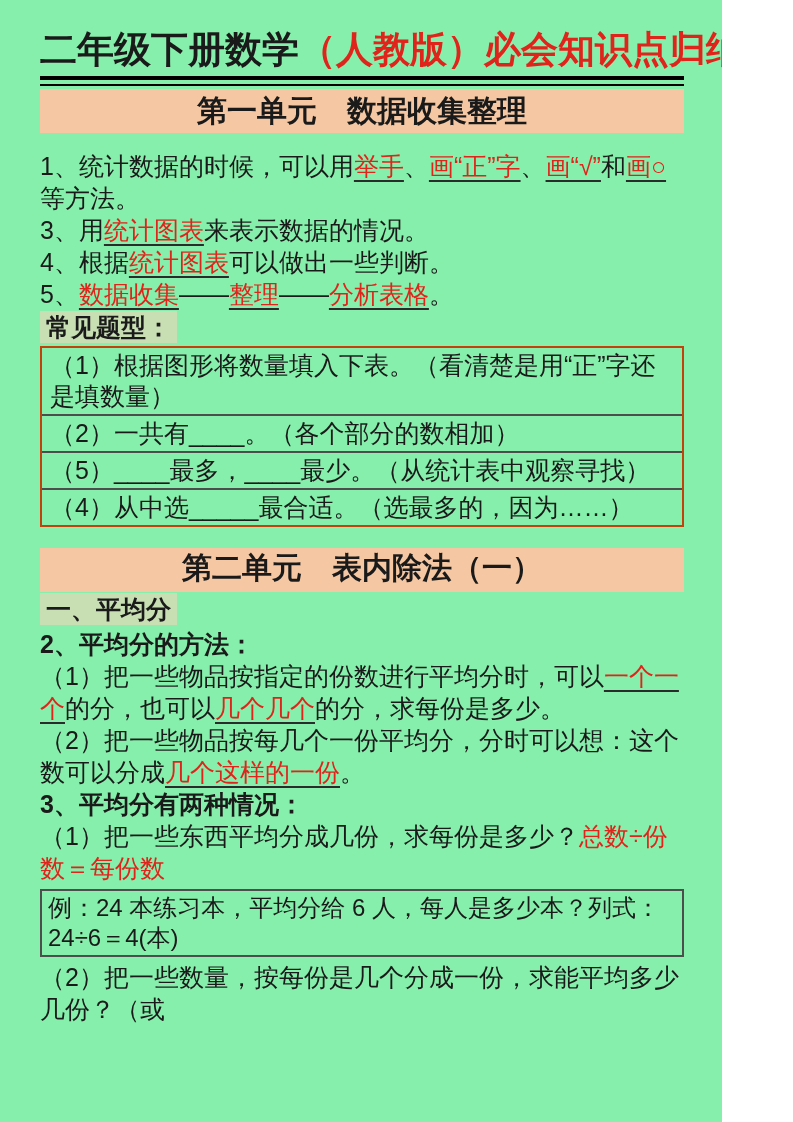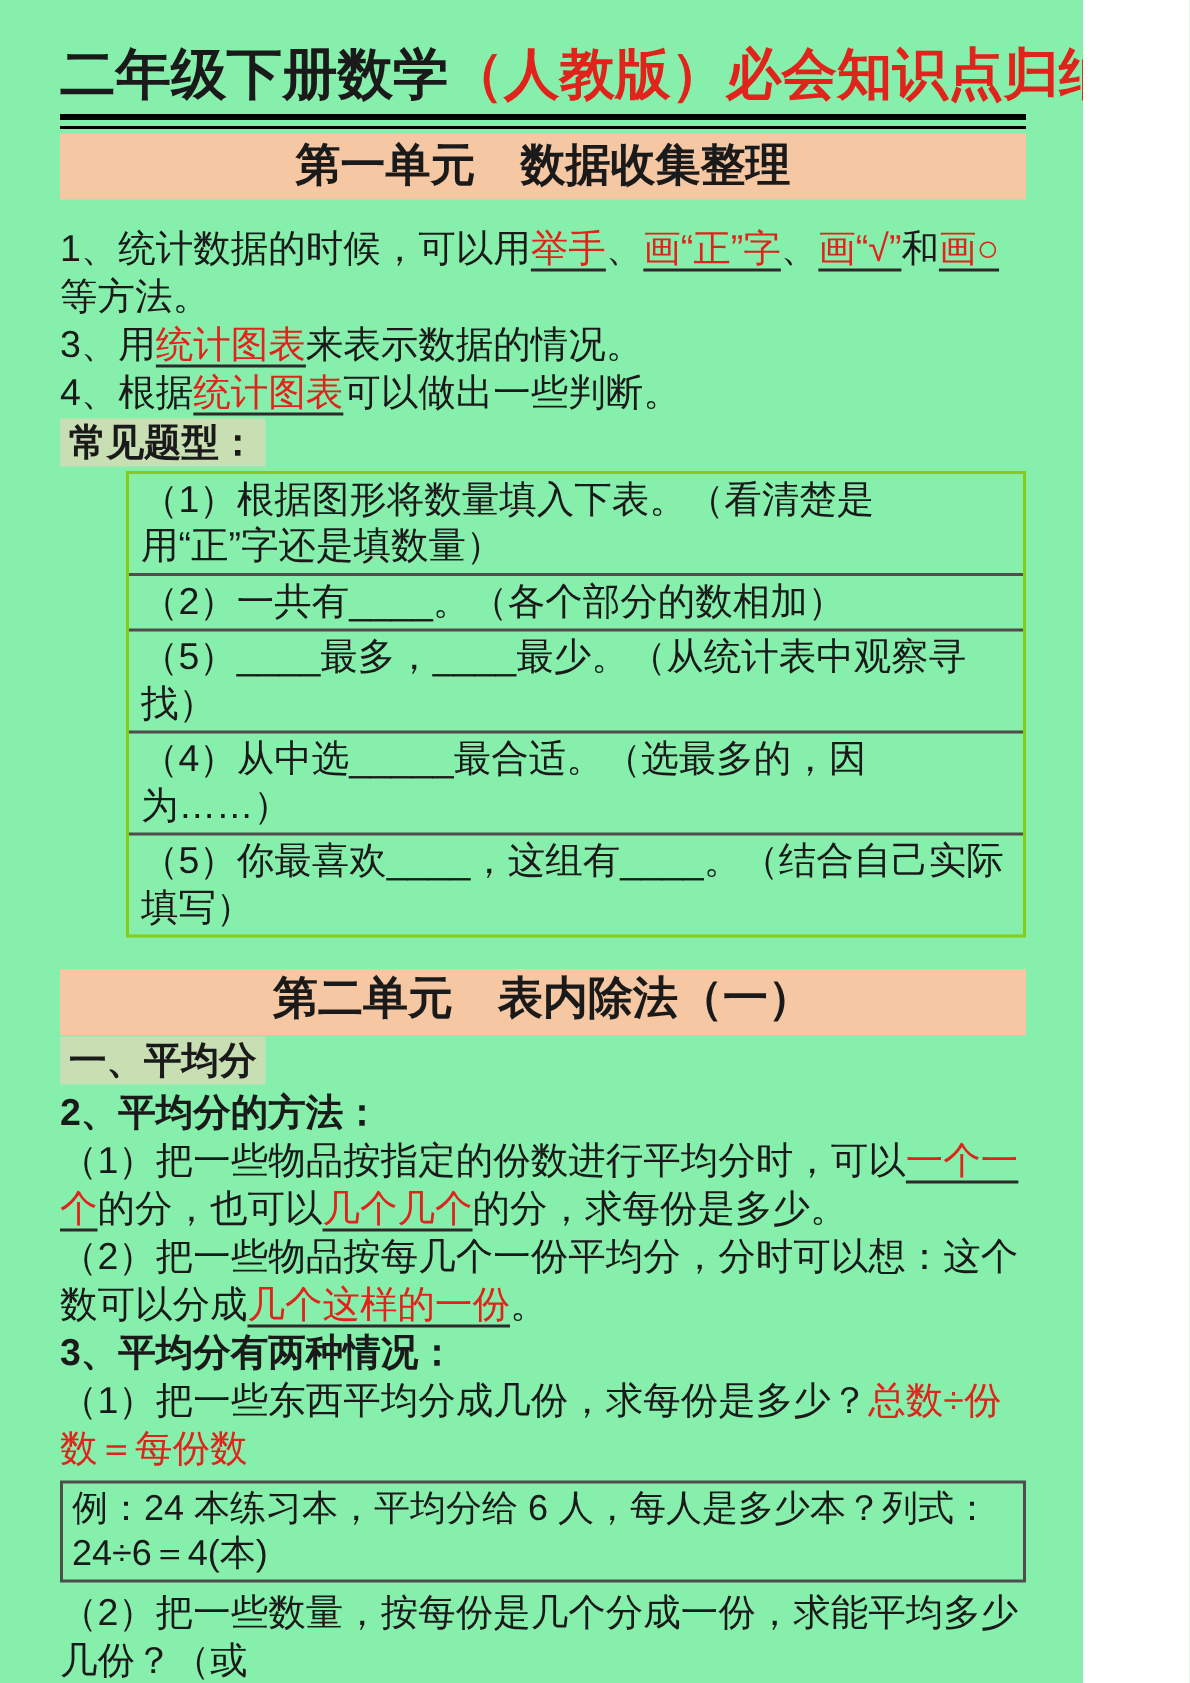--- a/index.html
+++ b/index.html
@@ -20,21 +20,21 @@
   .body{margin:0;font-size:25px;line-height:32px;}
   .red{color:#e0241b;}
   .u{text-decoration:underline;text-decoration-color:#2b2b2b;text-decoration-thickness:2px;text-underline-offset:5px;}
   .b{font-weight:700;}
   .bold{font-weight:700;}
   .hl-green{
     display:inline-block;background:#c8dfb4;
     font-size:25px;font-weight:700;line-height:30px;
     padding:1px 6px;margin:1px 0 3px 0;
   }
-  .qtable{border:2px solid #84cc16;margin-bottom:2px;margin-left:44px;}
+  .qtable{border:2px solid #c2410c;margin-bottom:2px;}
   .qrow{font-size:25px;line-height:31px;padding:2px 8px;border-bottom:2px solid #4d4d4d;}
   .qrow:last-child{border-bottom:none;}
   .banner2{margin-top:21px;font-family:Liberation Mono, monospace;}
   .example-box{
     border:2px solid #4d4d4d;font-size:24px;line-height:30px;
     padding:2px 6px;margin:5px 0 4px 0;
   }
 </style>
 </head>
 <body>
@@ -43,30 +43,30 @@
 
   <div class="title"><span class="t-black">二年级下册数学</span><span class="t-red">（人教版）必会知识点归纳</span></div>
   <div class="title-rule"></div>
 
   <div class="banner">第一单元　数据收集整理</div>
 
   <div class="list">
     <p class="body"><span>1、统计数据的时候，可以用</span><span class="red u">举手</span><span>、</span><span class="red u">画“正”字</span><span>、</span><span class="red u">画“√”</span><span>和</span><span class="red u">画○</span><span>等方法。</span></p>
     <p class="body"><span>3、用</span><span class="red u">统计图表</span><span>来表示数据的情况。</span></p>
     <p class="body"><span>4、根据</span><span class="red u">统计图表</span><span>可以做出一些判断。</span></p>
+    <p class="body"><span>5、</span><span class="red u">数据收集</span><span>——</span><span class="red u">整理</span><span>——</span><span class="red u">分析表格</span><span>。</span></p>
   </div>
 
   <div class="hl-green">常见题型：</div>
 
   <div class="qtable">
     <div class="qrow">（1）根据图形将数量填入下表。（看清楚是用“正”字还是填数量）</div>
     <div class="qrow">（2）一共有____。（各个部分的数相加）</div>
     <div class="qrow">（5）____最多，____最少。（从统计表中观察寻找）</div>
     <div class="qrow">（4）从中选_____最合适。（选最多的，因为……）</div>
-    <div class="qrow">（5）你最喜欢____，这组有____。（结合自己实际填写）</div>
   </div>
 
   <div class="banner banner2">第二单元　表内除法（一）</div>
 
   <div class="hl-green">一、平均分</div>
 
   <p class="body bold">2、平均分的方法：</p>
   <p class="body"><span>（1）把一些物品按指定的份数进行平均分时，可以</span><span class="red u">一个一个</span><span>的分，也可以</span><span class="red u">几个几个</span><span>的分，求每份是多少。</span></p>
   <p class="body"><span>（2）把一些物品按每几个一份平均分，分时可以想：这个数可以分成</span><span class="red u">几个这样的一份</span><span>。</span></p>
   <p class="body bold">3、平均分有两种情况：</p>

